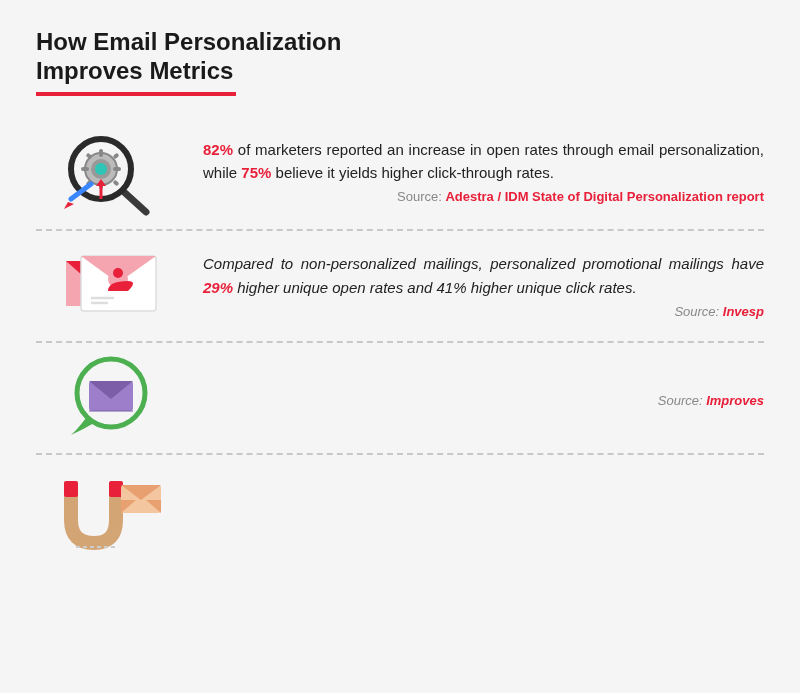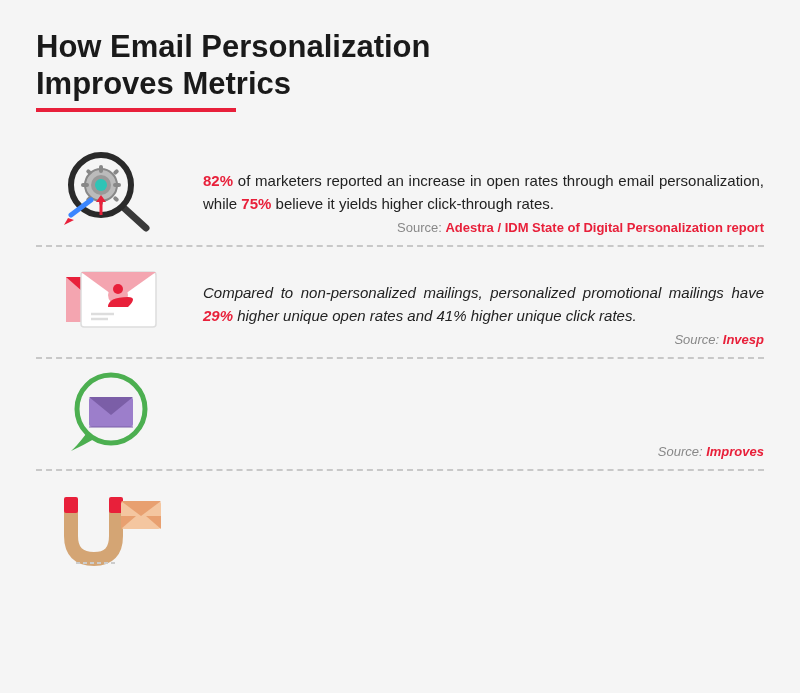--- a/index.html
+++ b/index.html
@@ -13,37 +13,37 @@
     }
 
     .container {
       width: 800px;
       height: 693px;
       background: #f5f5f5;
       padding: 28px 36px 20px 36px;
     }
 
     .title {
-      font-size: 31px;
+      font-size: 24px;
       font-weight: 900;
       color: #1a1a1a;
       line-height: 1.2;
       margin-bottom: 6px;
     }
 
     .title-underline {
       width: 200px;
       height: 4px;
       background: #e8203a;
       margin-bottom: 18px;
     }
 
     .stat-item {
       display: flex;
-      align-items: flex-end;
+      align-items: center;
       padding: 10px 0;
     }
 
     .stat-item + .stat-item {
       border-top: 2px dashed #c8c8c8;
       font-style: italic;
     }
 
     .icon-area {
       width: 155px;

